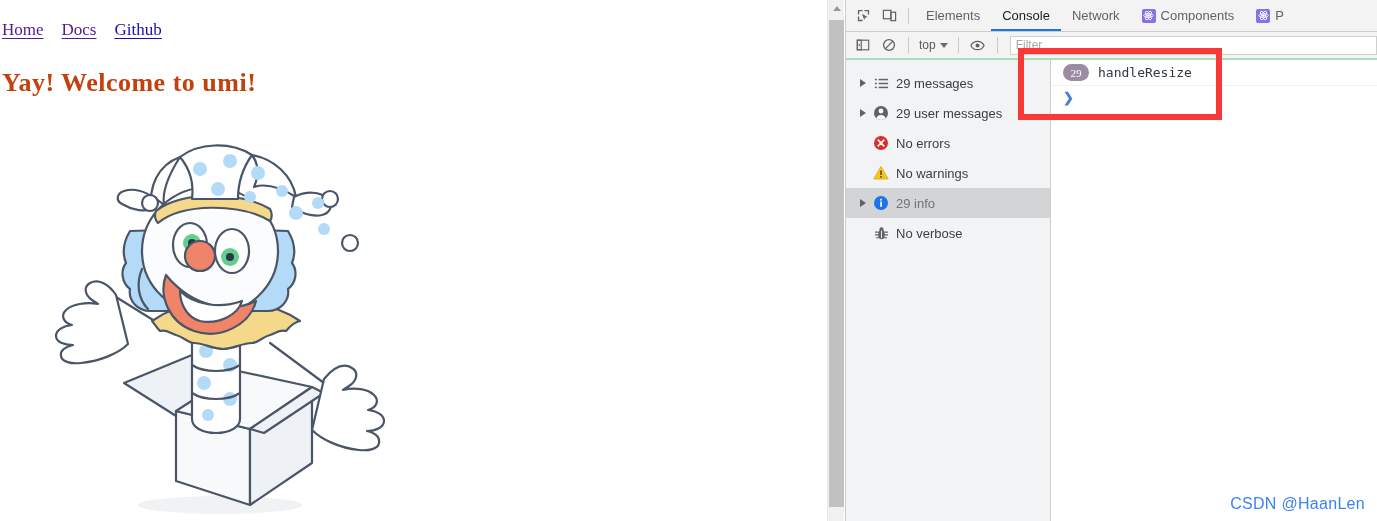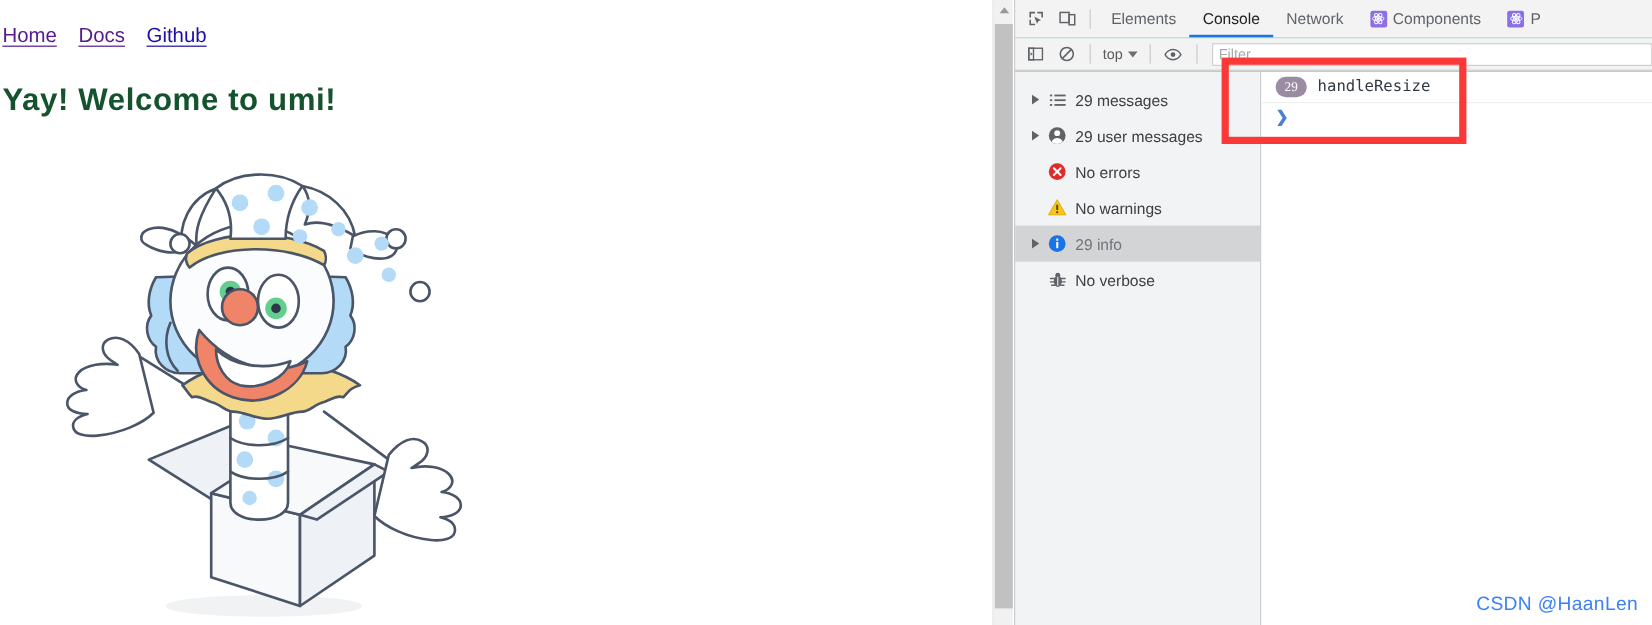--- a/index.html
+++ b/index.html
@@ -14,30 +14,30 @@
   
   .page {
     position: absolute; left: 0; top: 0;
     width: 827px; height: 521px;
     background: #ffffff;
     overflow: hidden;
   }
   .nav {
     position: absolute; left: 2px; top: 20px;
     display: flex; align-items: baseline; gap: 18px;
-    font-family: Liberation Sans, sans-serif;
+    font-family: Liberation Serif, serif;
     font-size: 17px;
   }
   .nav a { text-decoration: underline; text-underline-offset: 3px; }
   .nav a.visited { color: #551a8b; }
   .nav a.unvisited { color: #1a0dab; }
   .page-title {
     position: absolute; left: 2px; top: 68px;
-    font-family: Liberation Sans, sans-serif;
-    font-size: 26px; font-weight: bold; color: #14532d;
+    font-family: Liberation Serif, serif;
+    font-size: 26px; font-weight: bold; color: #c2410c;
     letter-spacing: 0.5px;
   }
   .hero {
     position: absolute; left: 24px; top: 133px;
     width: 392px; height: 388px;
   }
 
   
   .vscroll {
     position: absolute; left: 827px; top: 0;

